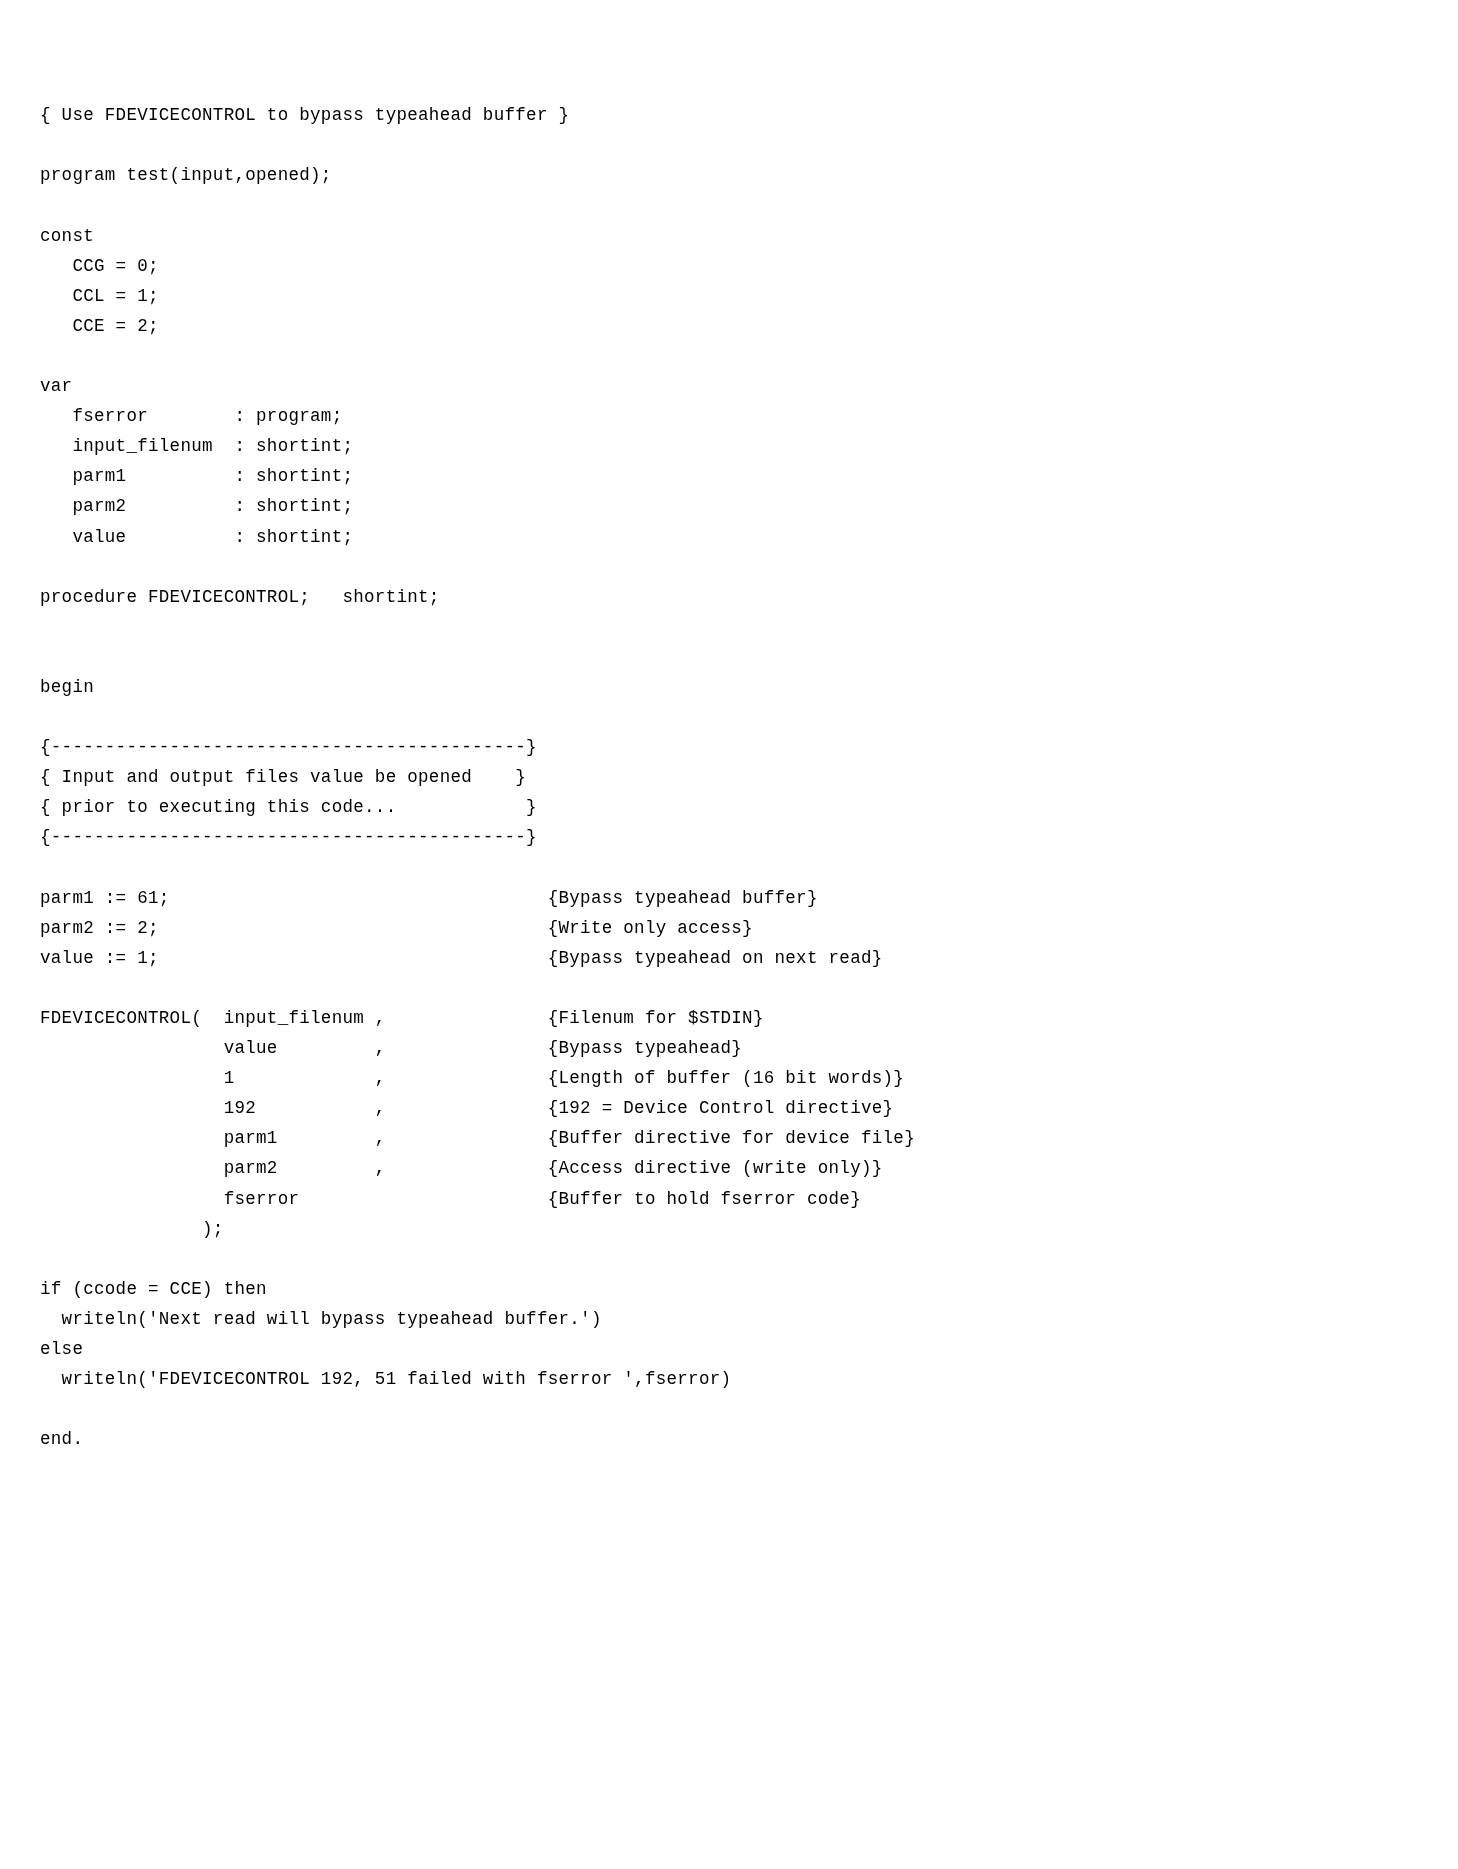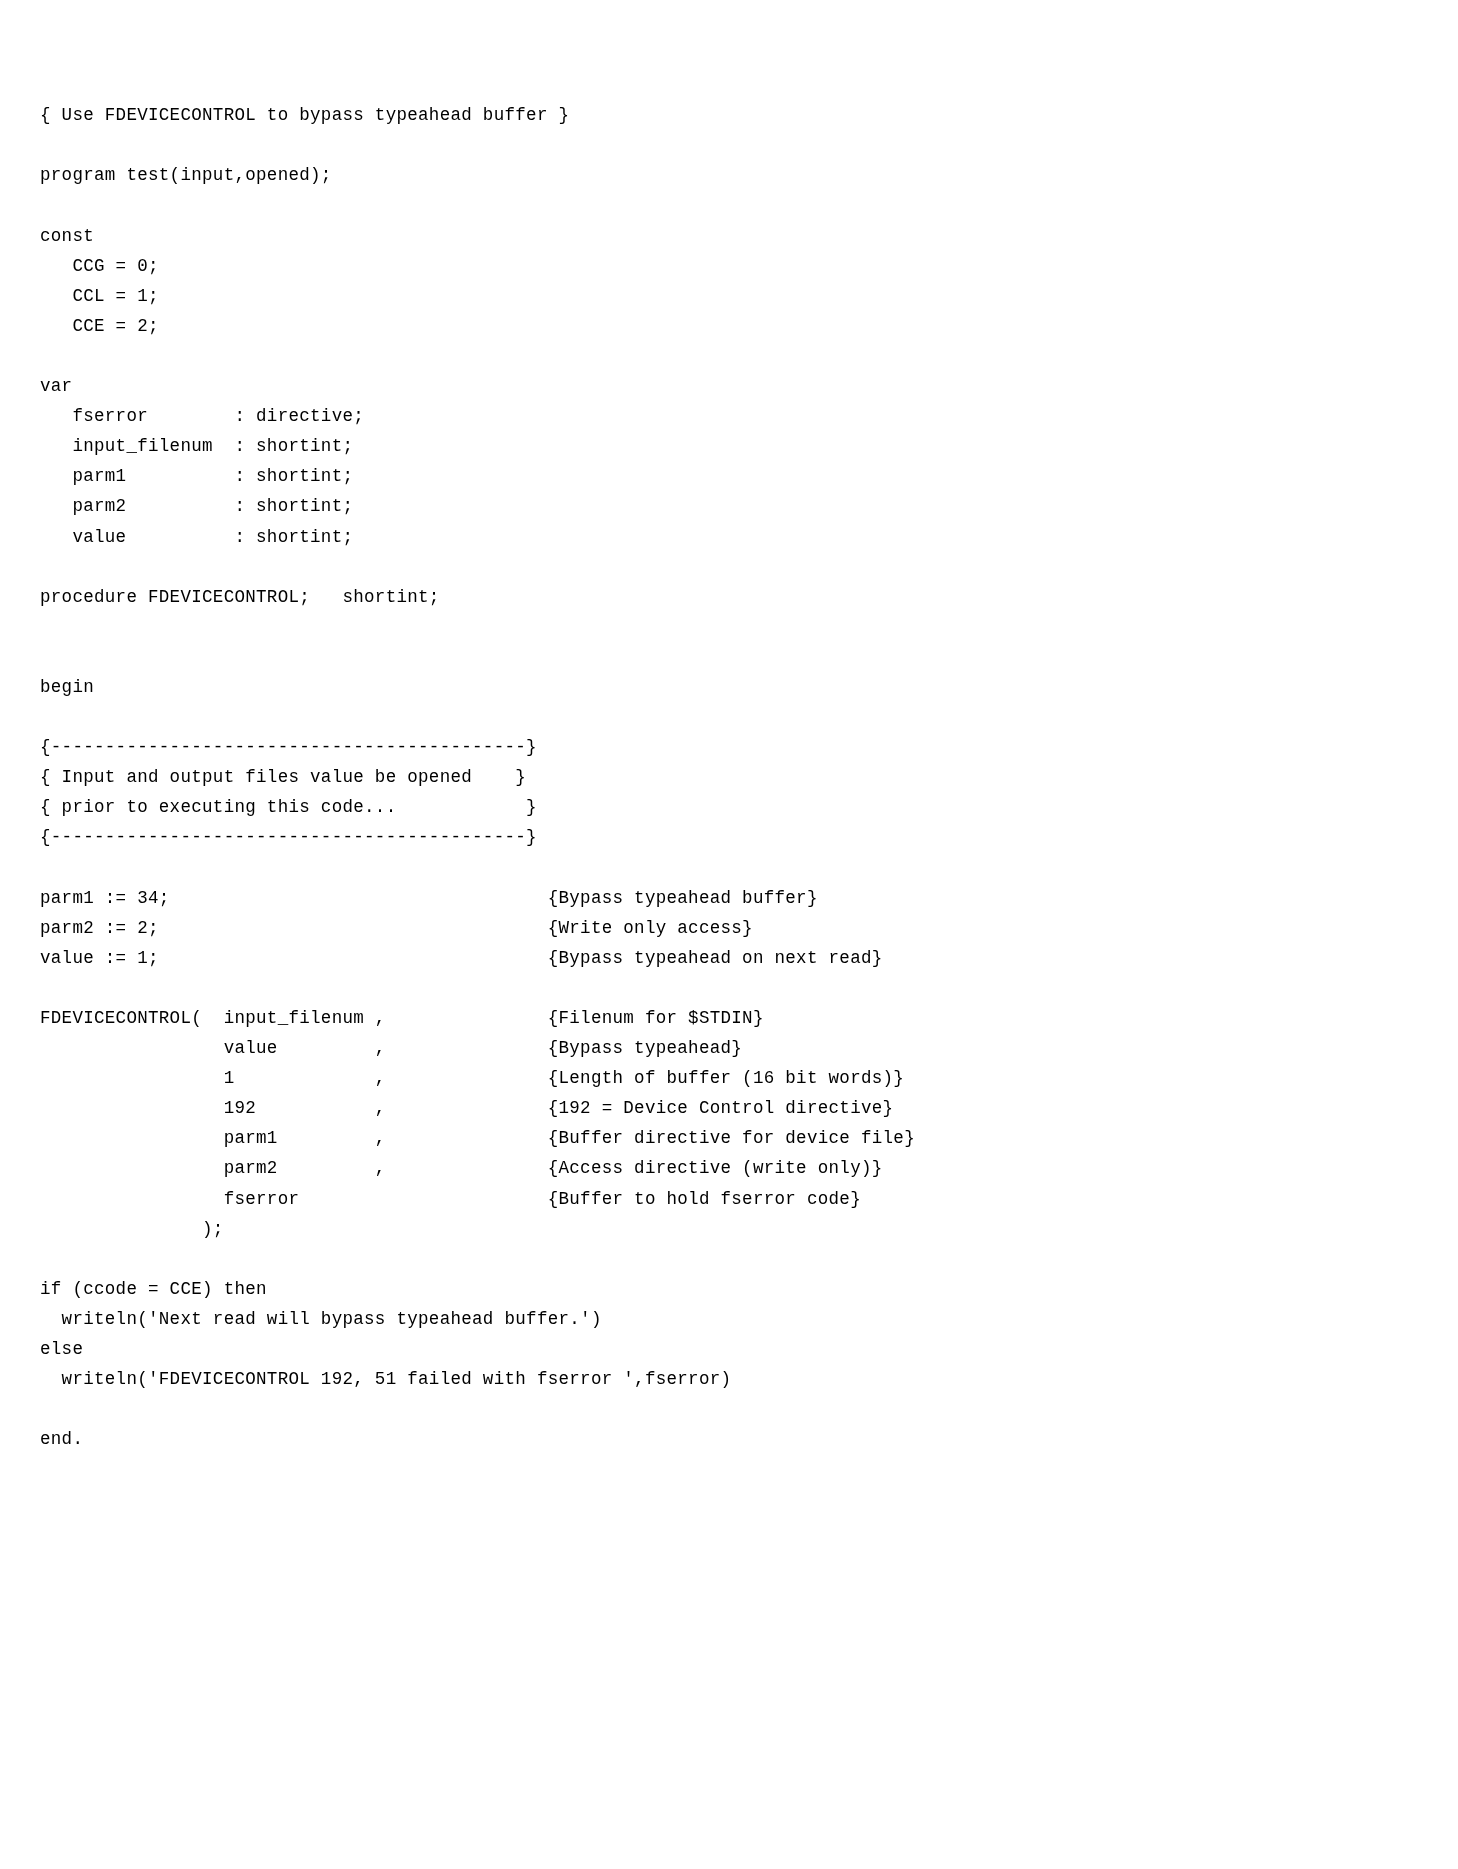--- a/index.html
+++ b/index.html
@@ -20,37 +20,37 @@
 <span>{ Use FDEVICECONTROL to bypass typeahead buffer }</span>
 <span></span>
 <span>program test(input,opened);</span>
 <span></span>
 <span>const</span>
 <span>   CCG = 0;</span>
 <span>   CCL = 1;</span>
 <span>   CCE = 2;</span>
 <span></span>
 <span>var</span>
-<span>   fserror        : directive;</span>
+<span>   fserror        : program;</span>
 <span>   input_filenum  : shortint;</span>
 <span>   parm1          : shortint;</span>
 <span>   parm2          : shortint;</span>
 <span>   value          : shortint;</span>
 <span></span>
 <span>procedure FDEVICECONTROL;   shortint;</span>
 <span></span>
 <span></span>
 <span>begin</span>
 <span></span>
 <span>{--------------------------------------------}</span>
 <span>{ Input and output files value be opened    }</span>
 <span>{ prior to executing this code...            }</span>
 <span>{--------------------------------------------}</span>
 <span></span>
-<span>parm1 := 34;                                   {Bypass typeahead buffer}</span>
+<span>parm1 := 61;                                   {Bypass typeahead buffer}</span>
 <span>parm2 := 2;                                    {Write only access}</span>
 <span>value := 1;                                    {Bypass typeahead on next read}</span>
 <span></span>
 <span>FDEVICECONTROL(  input_filenum ,               {Filenum for $STDIN}</span>
 <span>                 value         ,               {Bypass typeahead}</span>
 <span>                 1             ,               {Length of buffer (16 bit words)}</span>
 <span>                 192           ,               {192 = Device Control directive}</span>
 <span>                 parm1         ,               {Buffer directive for device file}</span>
 <span>                 parm2         ,               {Access directive (write only)}</span>
 <span>                 fserror                       {Buffer to hold fserror code}</span>

